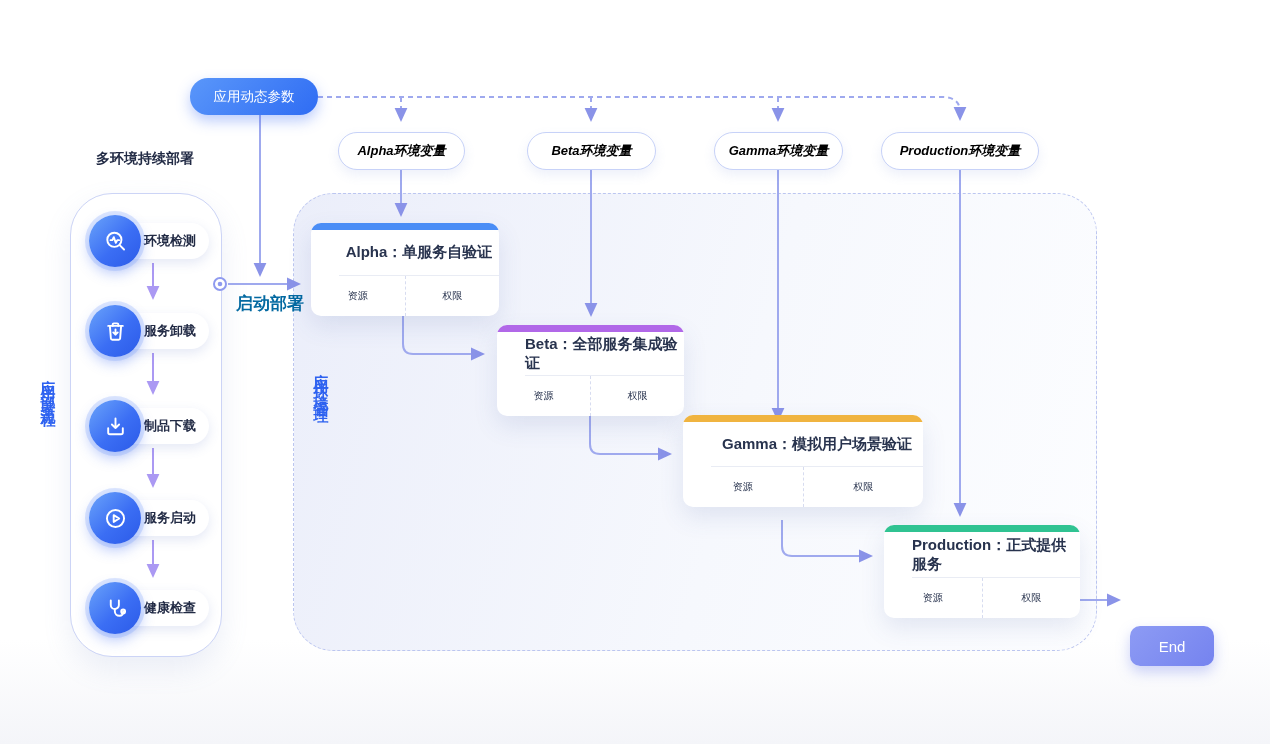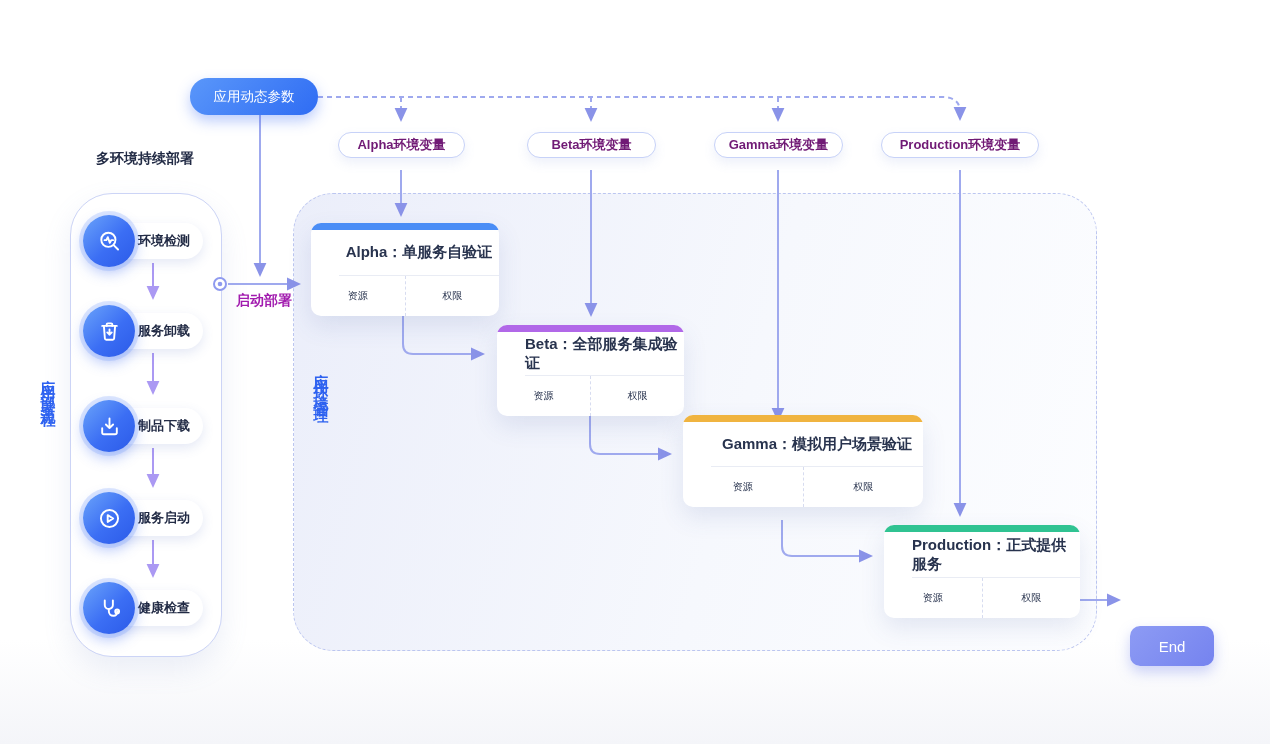--- a/index.html
+++ b/index.html
@@ -9,21 +9,21 @@
     background:linear-gradient(180deg,#ffffff 0%,#ffffff 86%,#f4f5f9 100%);
   }
   .abs{position:absolute;}
   
   .sidebar-box{
     left:70px;top:193px;width:150px;height:462px;border-radius:42px;
     background:#ffffff;border:1.5px solid #ccd4f6;
     box-shadow:0 12px 28px rgba(120,140,200,.14);z-index:1;
   }
   .sidebar-title{left:96px;top:150px;font-size:14px;font-weight:700;color:#222b45;z-index:3;text-align:center;}
-  .side-item{left:83px;width:124px;height:52px;z-index:3;}
+  .side-item{left:89px;width:124px;height:52px;z-index:3;}
   .item-pill{
     position:absolute;left:16px;top:8px;height:36px;width:104px;border-radius:18px;
     background:#ffffff;box-shadow:0 4px 12px rgba(90,110,190,.16);
     display:flex;align-items:center;justify-content:flex-end;padding-right:13px;box-sizing:border-box;
     font-size:13px;font-weight:600;color:#222b45;
   }
   .item-circle{
     position:absolute;left:0;top:0;width:52px;height:52px;border-radius:50%;
     background:linear-gradient(135deg,#6ba4fa 0%,#3b6ef4 55%,#2b5ae8 100%);
     box-shadow:0 0 0 4px rgba(130,165,250,.28),0 6px 14px rgba(45,95,240,.35);
@@ -43,45 +43,45 @@
   
   .param-btn{
     left:190px;top:78px;width:128px;height:37px;border-radius:18px;
     background:linear-gradient(135deg,#5a97fa,#2f6cf3);
     box-shadow:0 6px 14px rgba(60,110,245,.35);
     display:flex;align-items:center;justify-content:center;
     color:#fff;font-size:13.5px;font-weight:500;z-index:3;
   }
   
   .env-pill{
-    top:132px;height:26px;border-radius:19px;background:#ffffff;
+    top:132px;height:38px;border-radius:19px;background:#ffffff;
     border:1.5px solid #c7d2f8;box-sizing:border-box;
     box-shadow:0 5px 12px rgba(110,130,210,.12);
     display:flex;align-items:center;justify-content:center;
-    font-size:13px;font-weight:700;color:#701a75;z-index:3;
+    font-size:13px;font-weight:700;color:#000000;z-index:3;font-style:italic;
   }
   
   .env-card{
     background:#ffffff;border-radius:10px;z-index:3;
     box-shadow:0 10px 24px rgba(70,90,160,.13);
     display:flex;flex-direction:column;overflow:hidden;
   }
   .card-bar{height:7px;width:100%;flex:none;}
   .card-title{
     flex:1;display:flex;align-items:center;justify-content:center;
     font-size:15px;font-weight:600;color:#28334e;border-bottom:1px solid #e9ecf4;margin-left:28px;
   }
   .card-cells{height:40px;flex:none;display:flex;}
   .card-cell{
     flex:1;display:flex;align-items:center;justify-content:center;
     font-size:10px;font-weight:400;color:#28334e;
   }
   .card-cell:first-child{border-right:1px dashed #d7dcf0;}
   
-  .start-label{left:236px;top:292px;font-size:14px;font-weight:700;color:#a21caf;z-index:3;}
+  .start-label{left:236px;top:292px;font-size:17px;font-weight:700;color:#0369a1;z-index:3;}
   .end-btn{
     left:1130px;top:581px;width:84px;height:40px;border-radius:10px;
     background:linear-gradient(135deg,#8d9bf4,#7583ef);
     box-shadow:0 6px 14px rgba(110,125,235,.35);
     display:flex;align-items:center;justify-content:center;
     color:#fff;font-size:15px;z-index:3;margin-top:45px;
   }
   .wires{left:0;top:0;z-index:2;}
 </style>
 </head>

